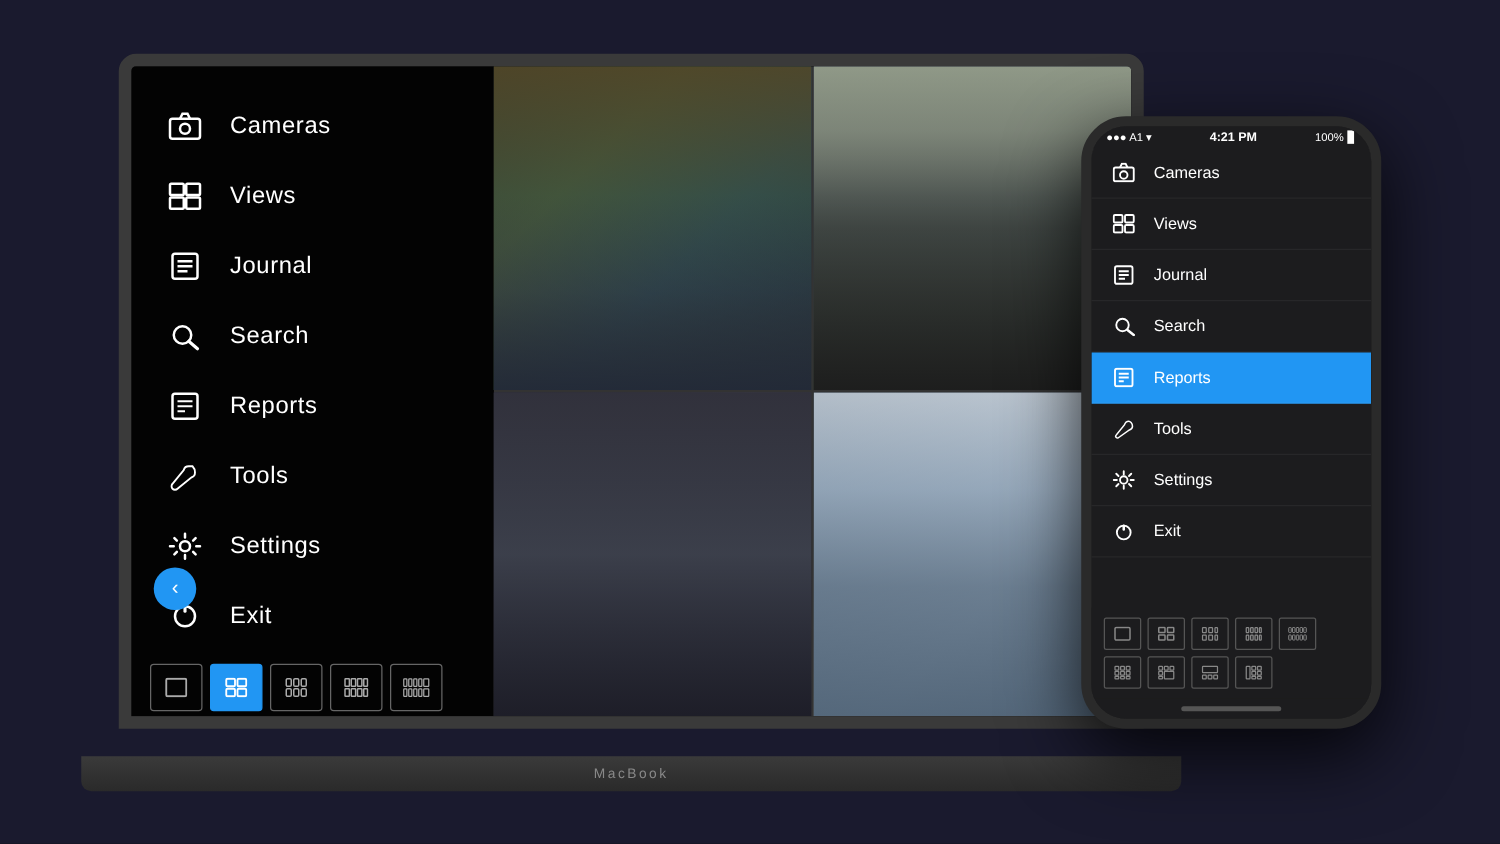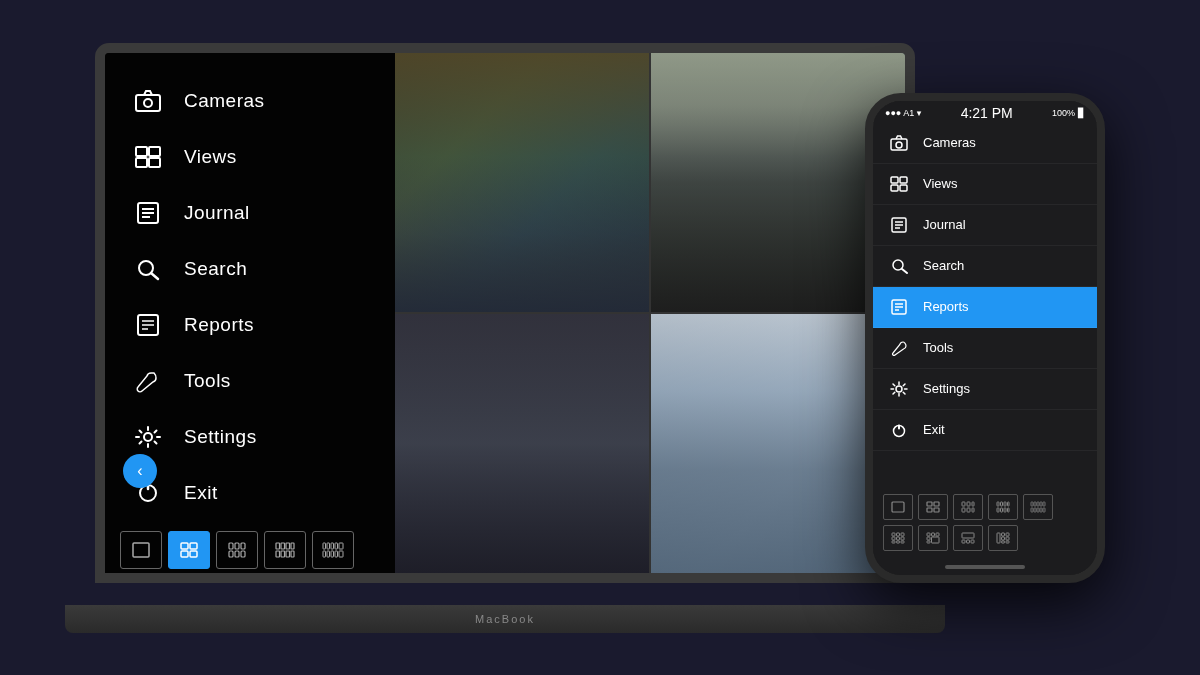--- a/index.html
+++ b/index.html
@@ -573,21 +573,21 @@
 </div>
 
 <div class="phone-container">
   <div class="phone-body">
     <div class="phone-screen">
 
       <div class="phone-status-bar">
         <div class="status-left">
           <span>●●● A1 ▾</span>
         </div>
-        <div style="font-weight:400;font-size:14px;">4:21 PM</div>
+        <div style="font-weight:700;font-size:10px;">4:21 PM</div>
         <div class="status-right">
           <span>100%</span>
           <span style="font-size:9px;">▊</span>
         </div>
       </div>
 
 
       <div class="phone-nav">
 
         <div class="phone-nav-item">

